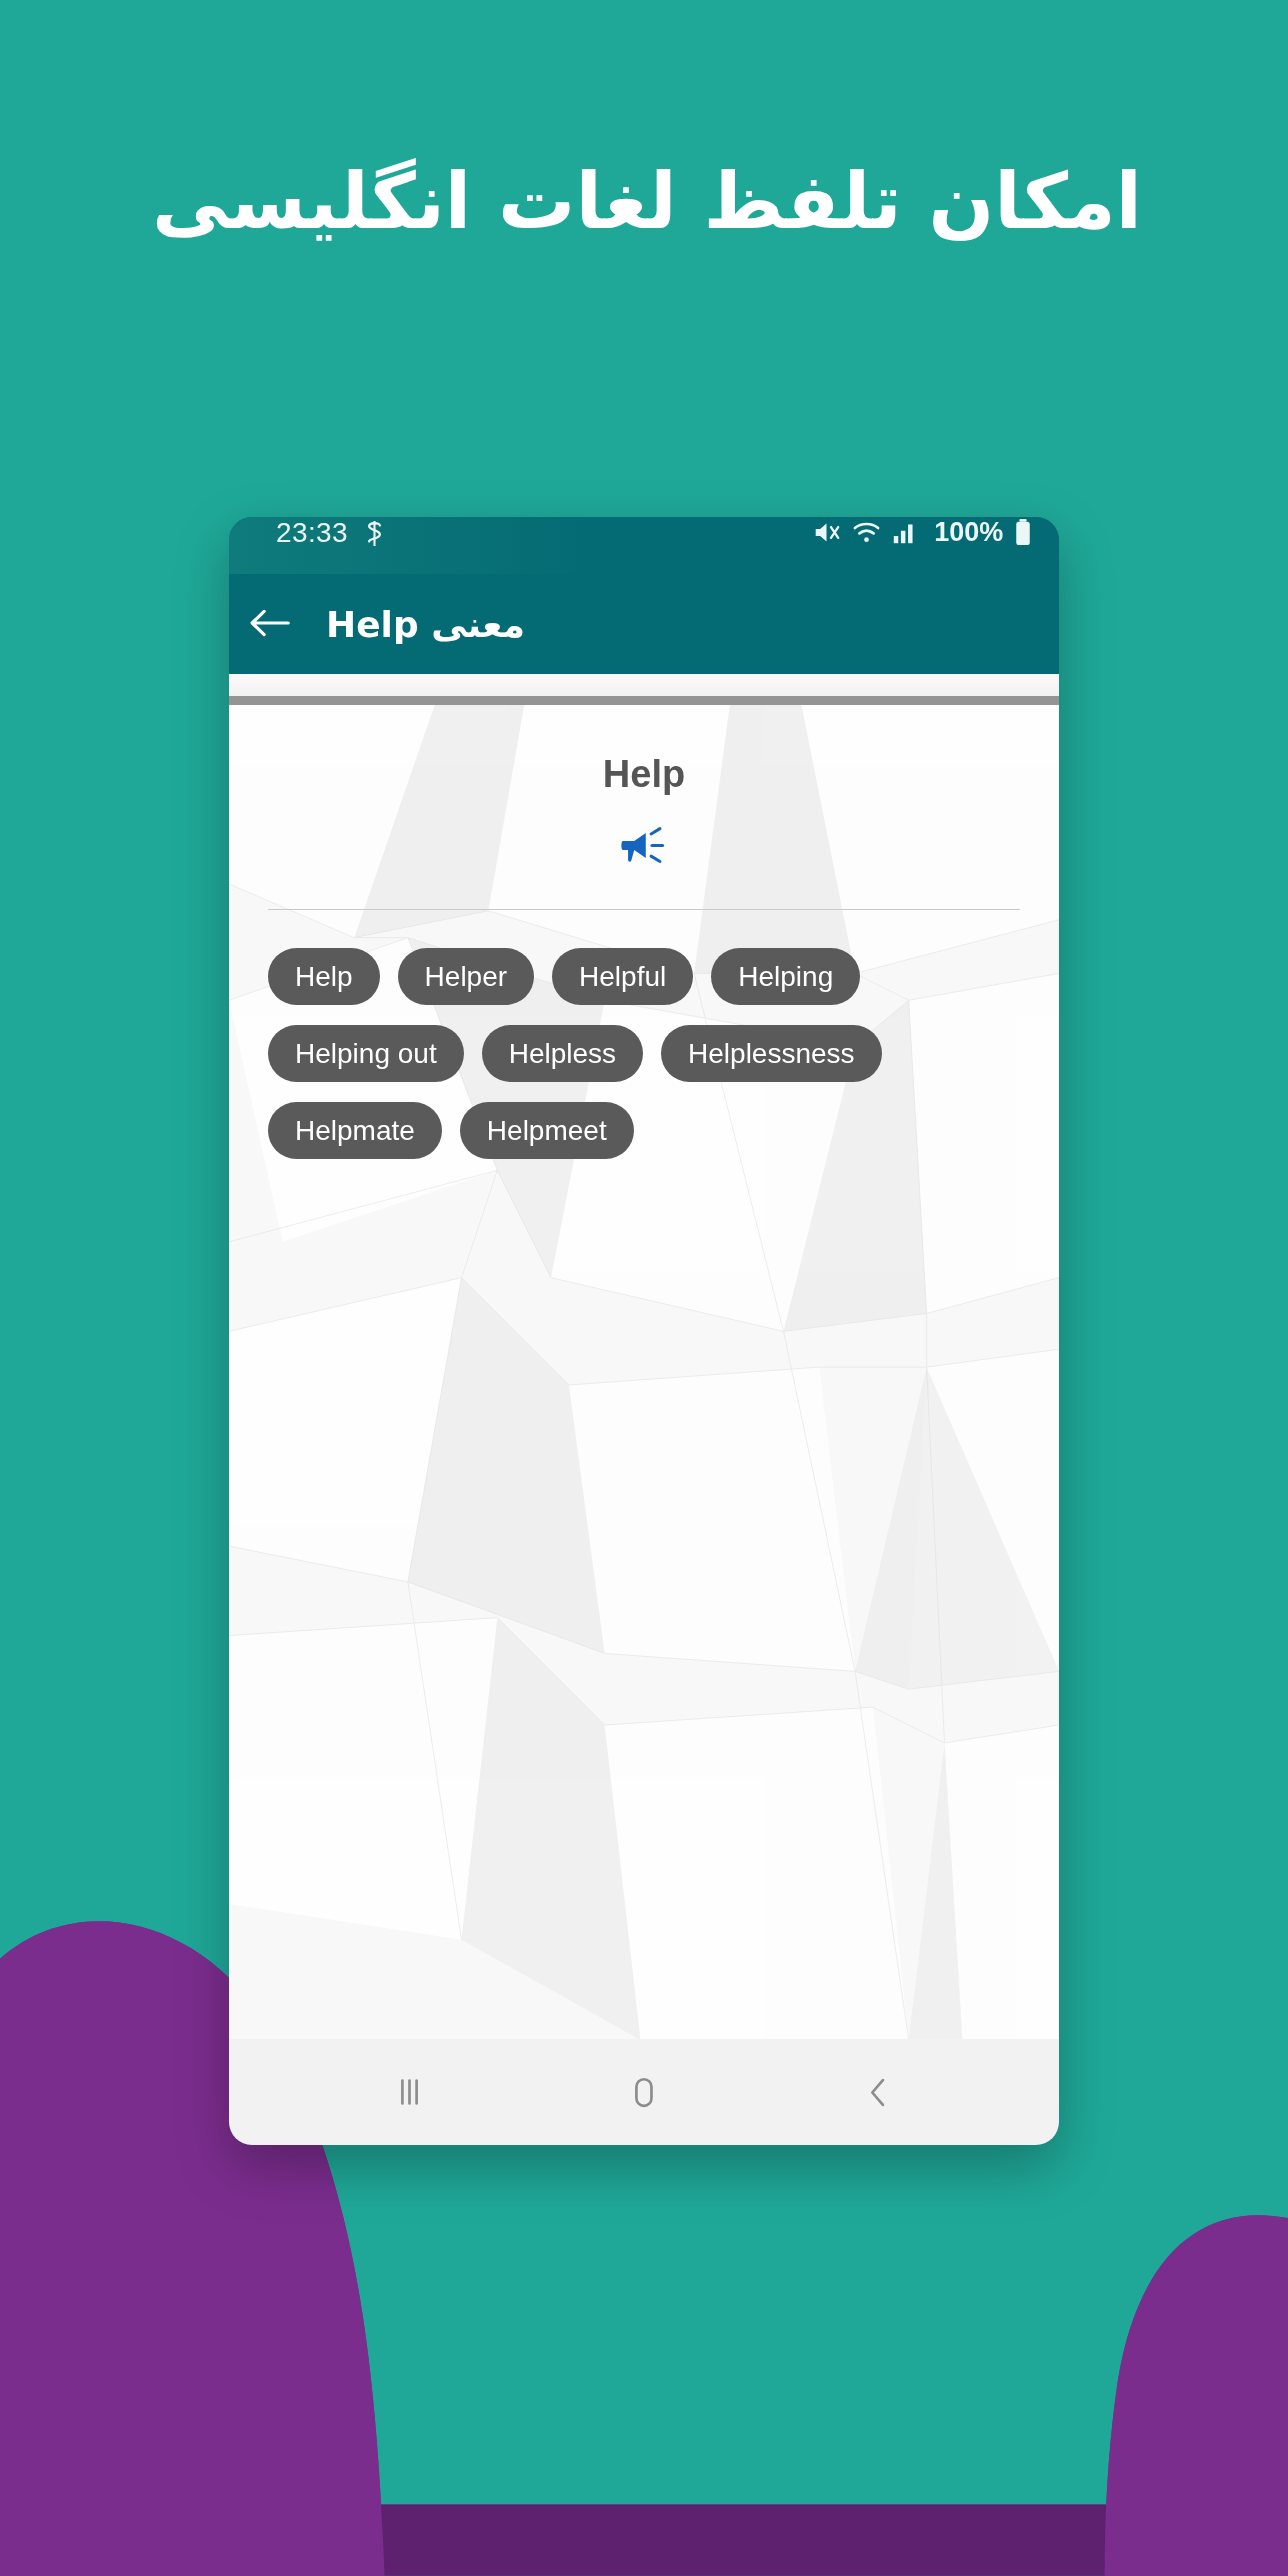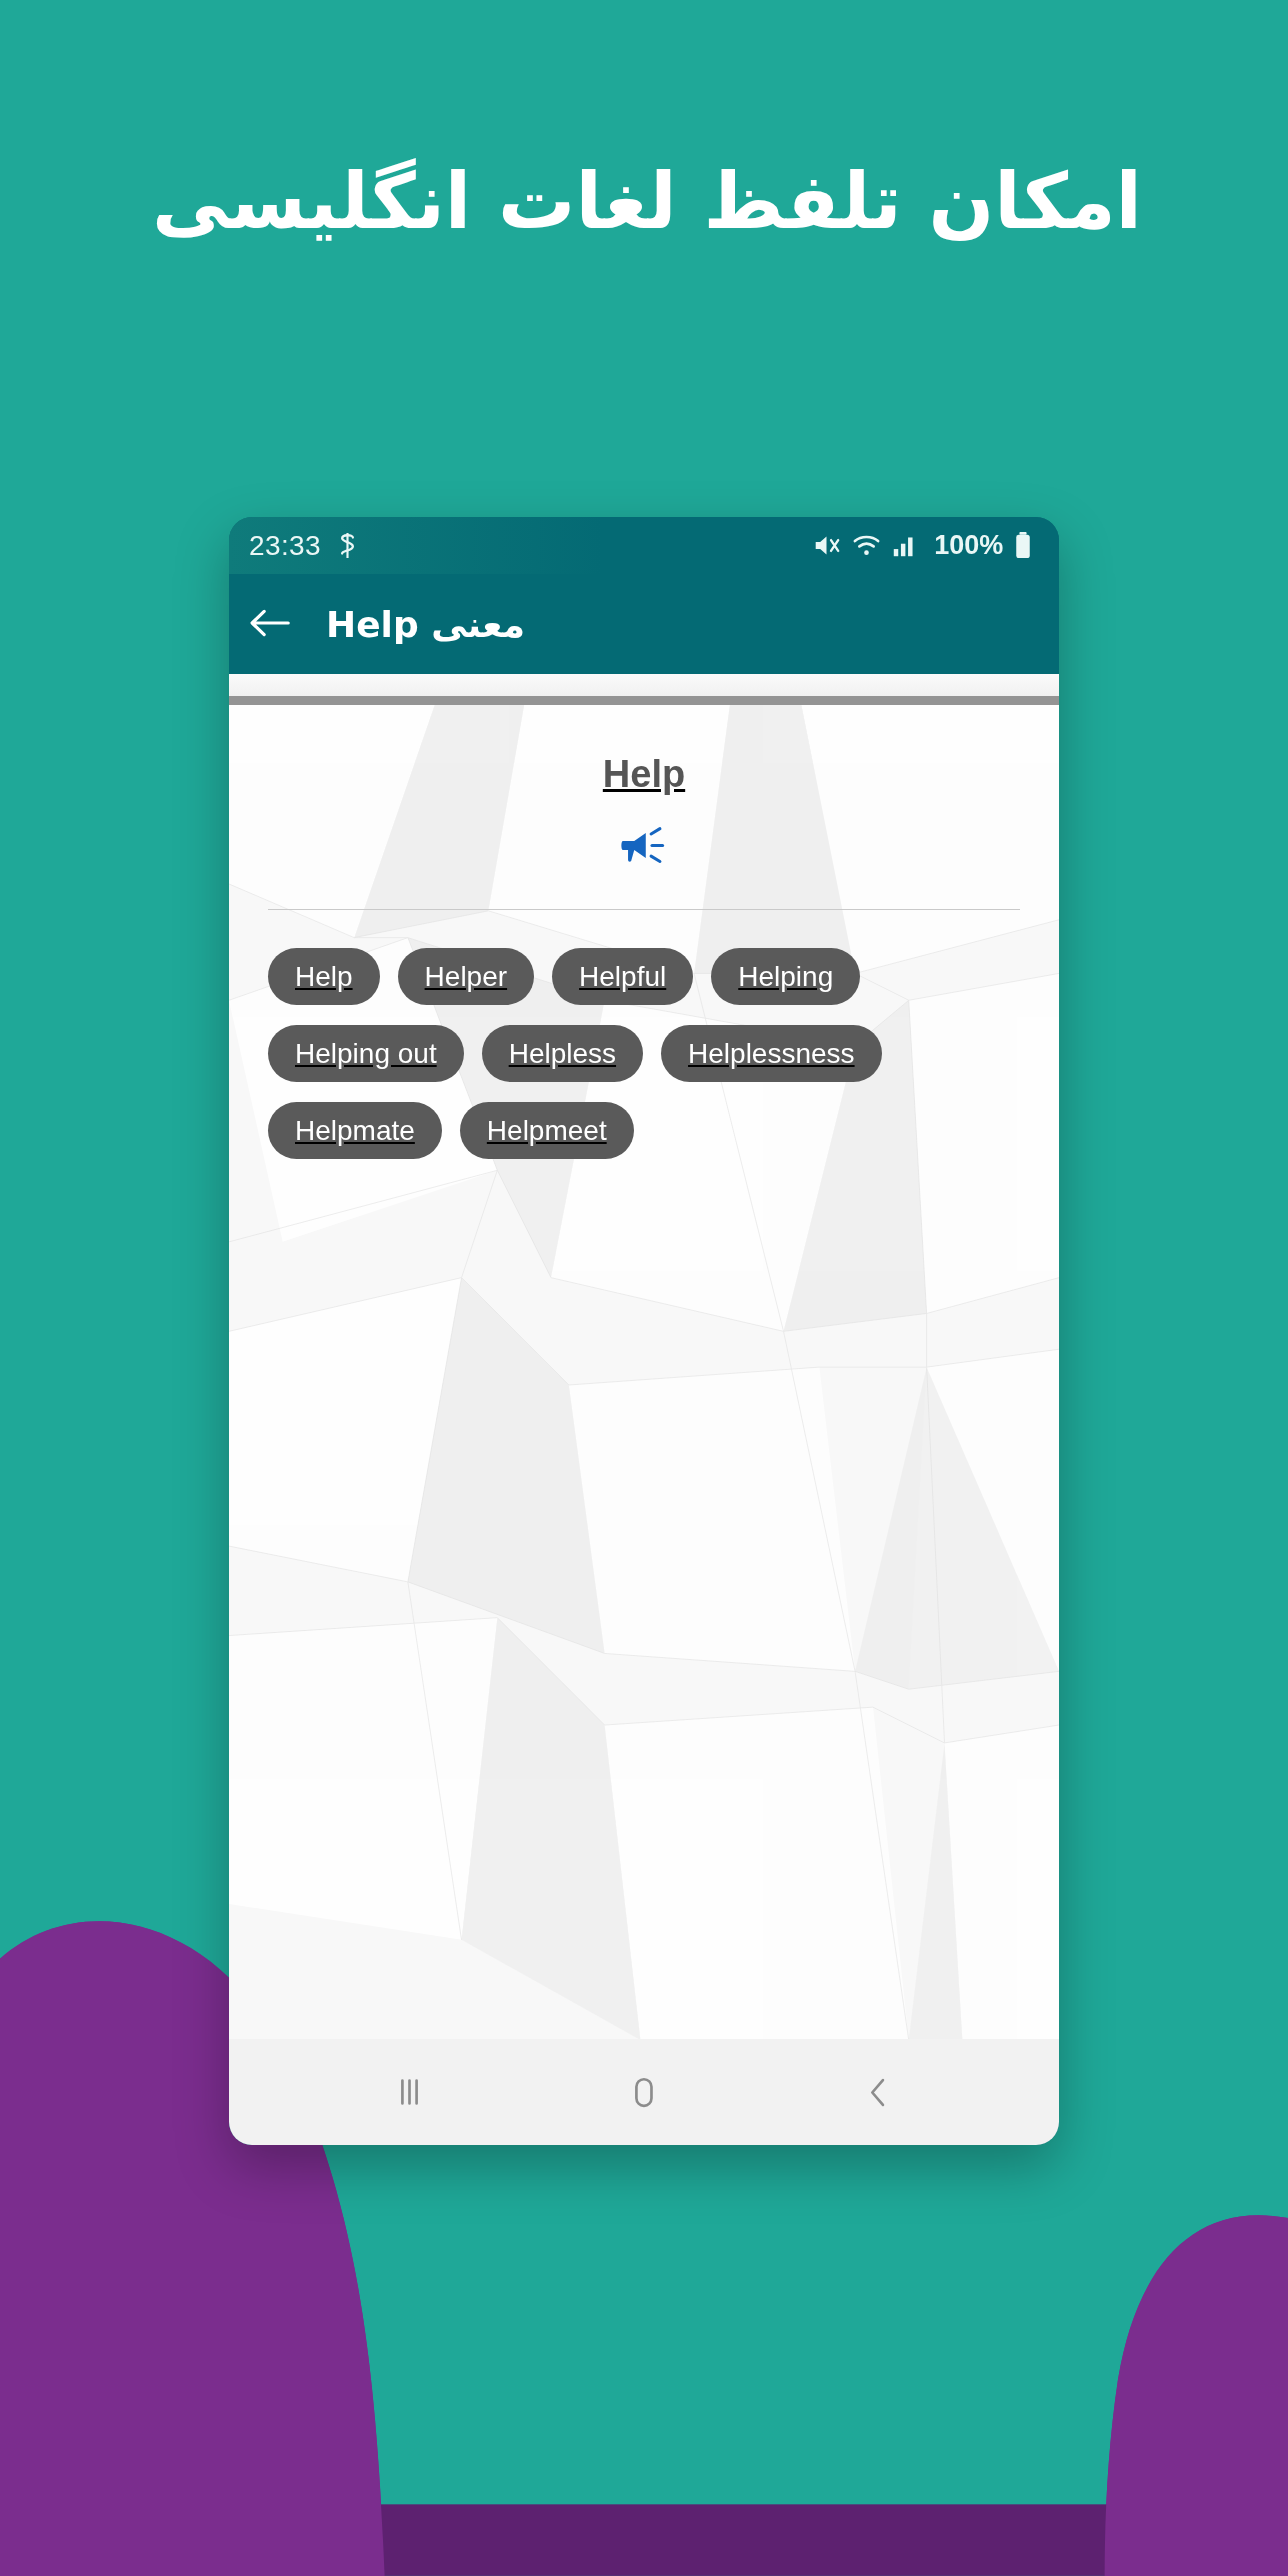--- a/index.html
+++ b/index.html
@@ -61,23 +61,23 @@
     background: #0D6E76;
     box-shadow: 0 21.5px 54px rgba(0,0,0,0.28);
     overflow: hidden;
   }
 
   
   .statusbar {
     height: 57px;
     background: linear-gradient(90deg, #0F7B7B 0%, #046A74 45%, #046A74 100%);
     display: flex;
-    align-items: center;
+    align-items: flex-start;
     justify-content: space-between;
-    padding: 0 27px 0 20px;
+    padding: 0 27px 0 47px;
     color: #EAF7F6;
   }
   .status-left {
     display: flex;
     align-items: center;
     gap: 14.3px;
   }
   .status-time {
     font-size: 28px;
     font-weight: 500;
@@ -131,21 +131,20 @@
     overflow: hidden;
   }
   .poly-bg {
     position: absolute;
     inset: 0;
     opacity: 1;
   }
   .content-inner {
     position: relative;
     padding: 32px 39px 0 39px;
-    text-decoration: underline;
   }
 
   .word-title {
     text-align: center;
     font-size: 38px;
     font-weight: bold;
     color: #555555;
     margin-top: 16px;
   }
 

